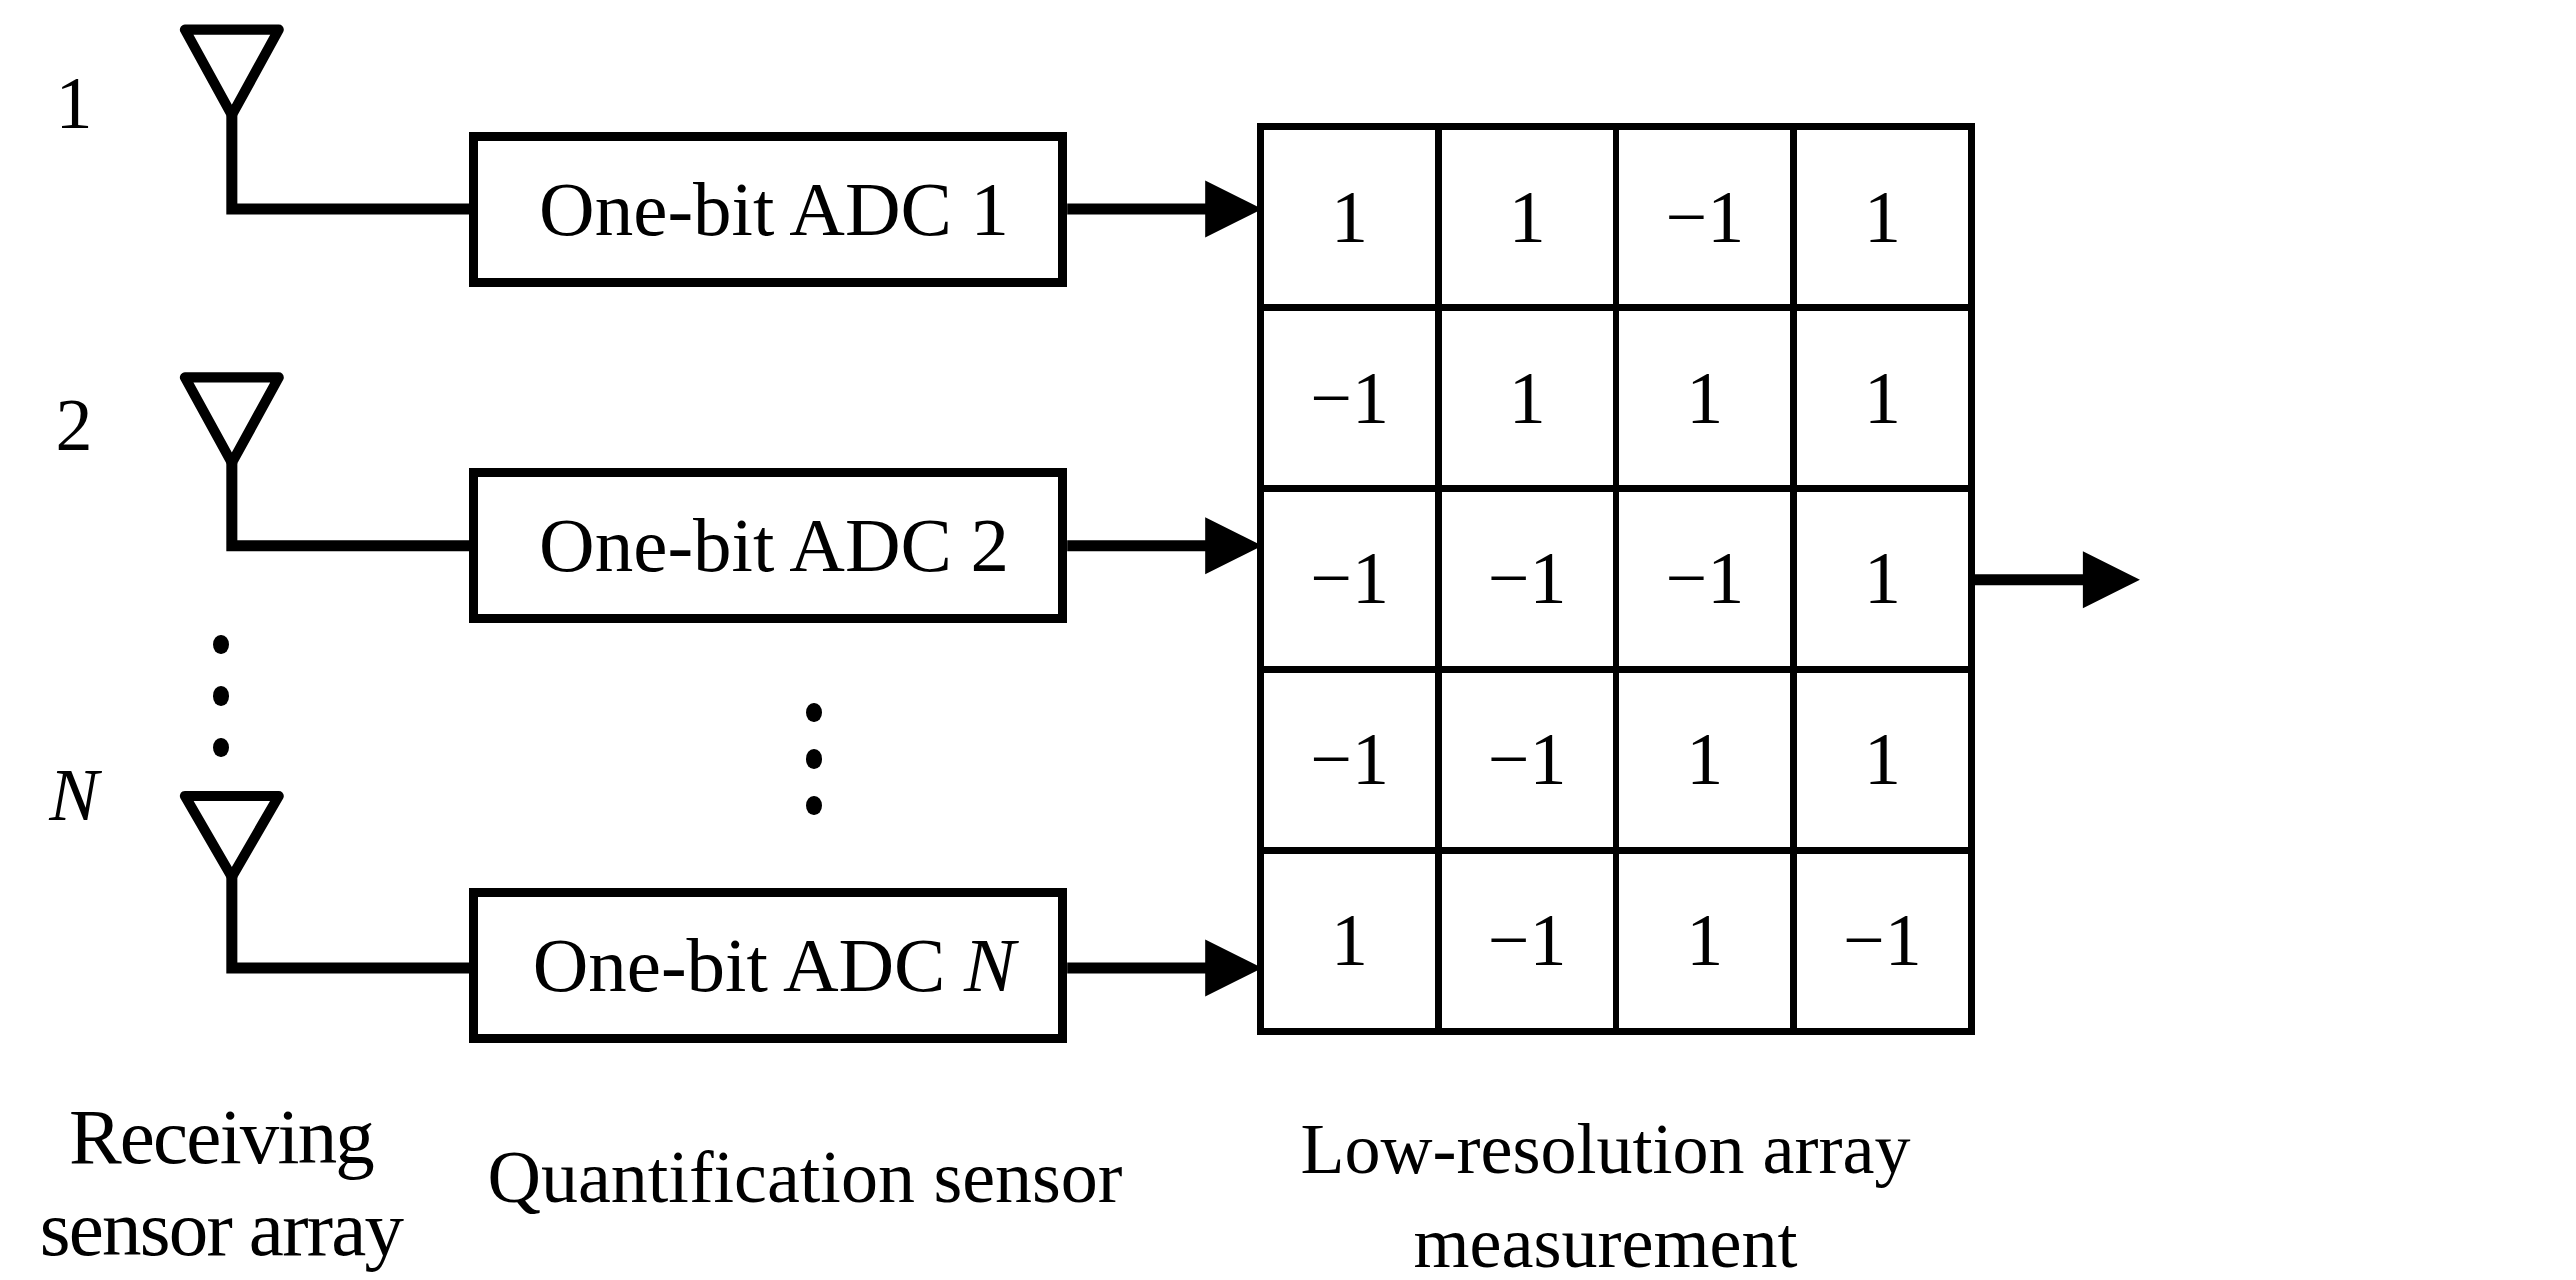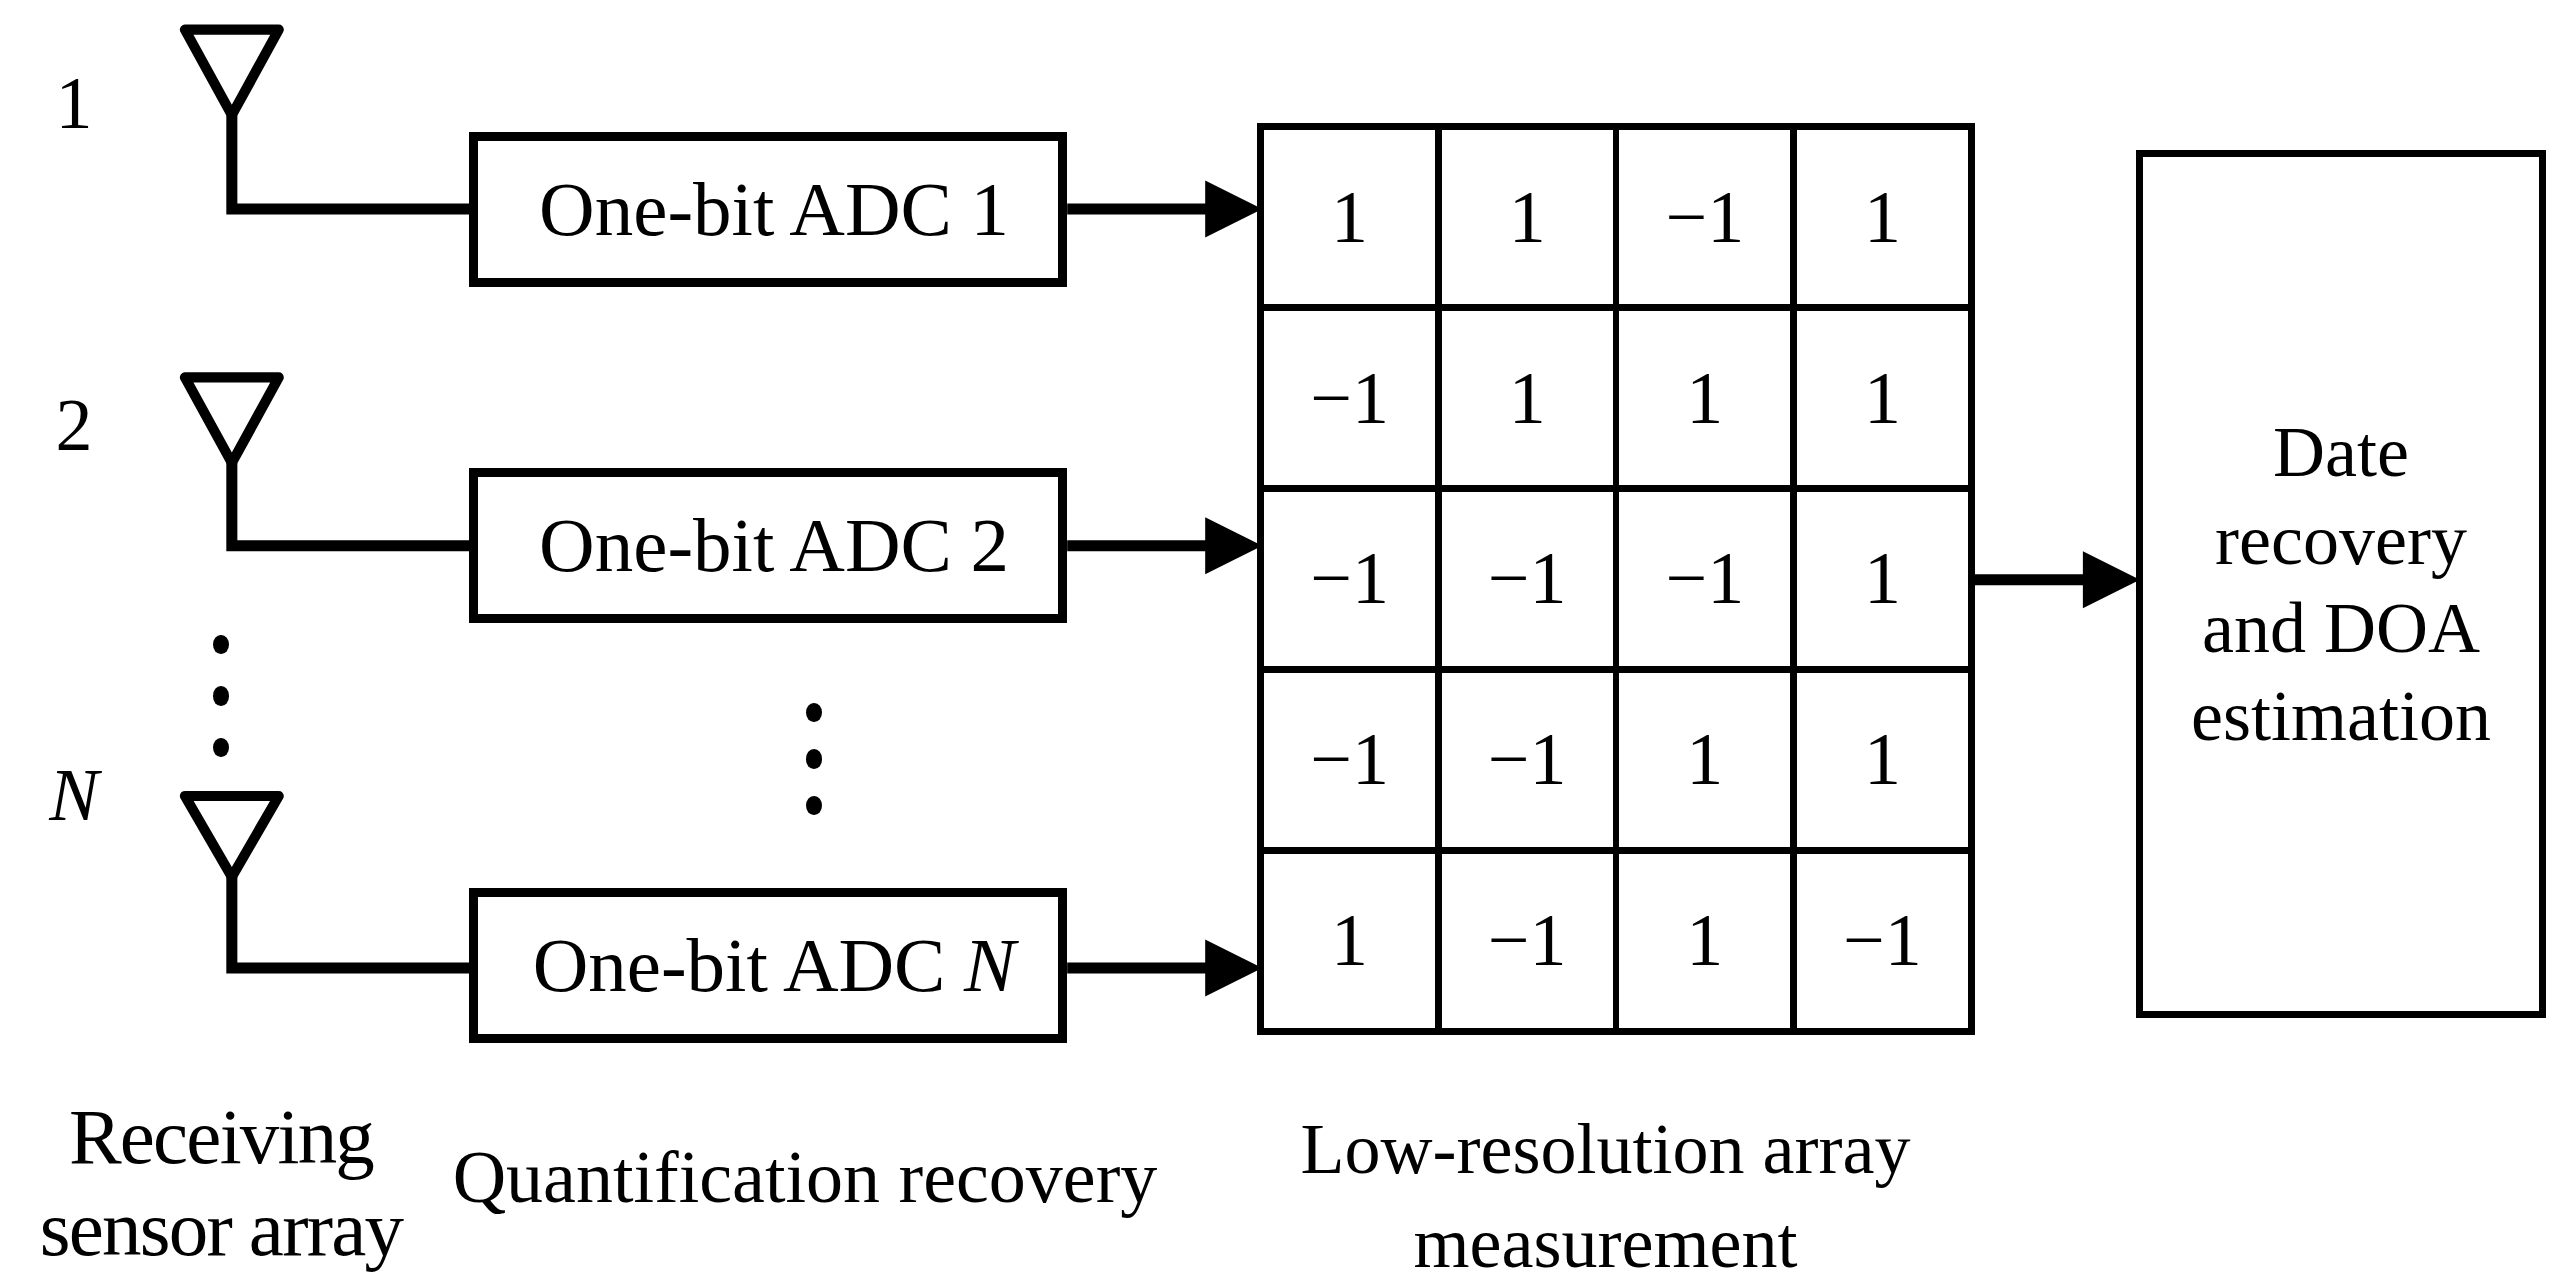--- a/index.html
+++ b/index.html
@@ -152,33 +152,27 @@
     <div class="cell">−1</div>
     <div class="cell">−1</div>
     <div class="cell">1</div>
     <div class="cell">1</div>
     <div class="cell">1</div>
     <div class="cell">−1</div>
     <div class="cell">1</div>
     <div class="cell">−1</div>
   </div>
 
-  <div class="box output-box">
-    <span>Date</span>
-    <span>recovery</span>
-    <span>and DOA</span>
-    <span>estimation</span>
-  </div>
 
   <div class="caption caption-receiving">
     <span class="cap-line">Receiving</span>
     <span class="cap-line">sensor array</span>
   </div>
   <div class="caption caption-quantification">
-    <span class="cap-line">Quantification recovery</span>
+    <span class="cap-line">Quantification sensor</span>
   </div>
   <div class="caption caption-lowres">
     <span class="cap-line">Low-resolution array</span>
     <span class="cap-line">measurement</span>
   </div>
 
 </div>
 
 
 </body></html>

